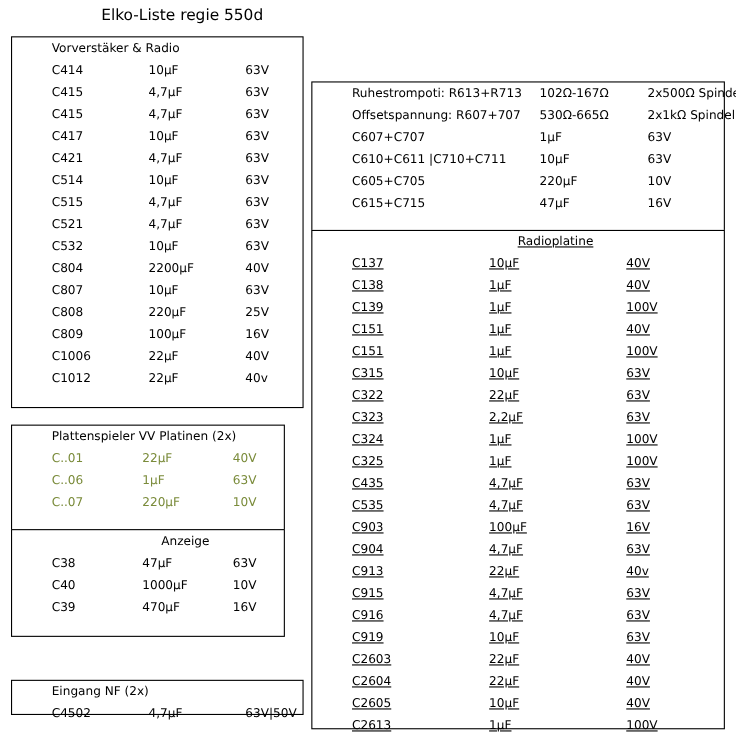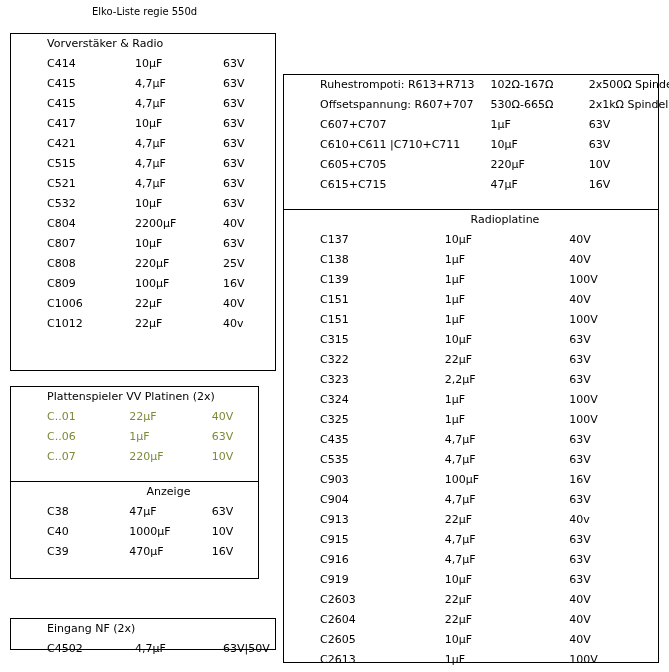--- a/index.html
+++ b/index.html
@@ -13,21 +13,21 @@
     position: relative;
     font-family: "DejaVu Sans", sans-serif;
     font-size: 11px;
     color: #000000;
     overflow: hidden;
   }
   .page-title {
     position: absolute;
     left: 92px;
     top: 6px;
-    font-size: 10px;
+    font-size: 14px;
     color: #000;
     white-space: nowrap;
   }
   .box {
     position: absolute;
     border: 1px solid #000000;
     box-sizing: border-box;
     background: #ffffff;
   }
   table.tbl {
@@ -67,21 +67,21 @@
   .rp-volt { width: 26%; }
 
   .green { color: #7a8b3a; }
 
   
   #box-vorverstaerker { left: 10px;  top: 33px;  width: 266px; height: 338px; }
   #box-plattenspieler { left: 10px;  top: 386px; width: 249px; height: 102px; }
   #box-anzeige        { left: 10px;  top: 481px; width: 249px; height: 98px; }
   #box-eingang        { left: 10px;  top: 618px; width: 266px; height: 32px; }
   #box-ruhestrom      { left: 283px; top: 74px;  width: 376px; height: 142px; }
-  #box-radioplatine   { left: 283px; top: 209px; width: 376px; height: 454px; }
+  #box-radioplatine   { left: 283px; top: 209px; width: 376px; height: 454px; text-decoration: underline; }
 </style>
 </head>
 <body>
 
 <div class="page-title">Elko-Liste regie 550d</div>
 
 <div class="box" id="box-vorverstaerker">
   <table class="tbl">
     <tbody>
       <tr class="hdr">
@@ -106,20 +106,25 @@
         <td class="c-ref">C417</td>
         <td class="c-val">10µF</td>
         <td class="c-volt">63V</td>
       </tr>
       <tr>
         <td class="c-ref">C421</td>
         <td class="c-val">4,7µF</td>
         <td class="c-volt">63V</td>
       </tr>
       <tr>
+        <td class="c-ref">C514</td>
+        <td class="c-val">10µF</td>
+        <td class="c-volt">63V</td>
+      </tr>
+      <tr>
         <td class="c-ref">C515</td>
         <td class="c-val">4,7µF</td>
         <td class="c-volt">63V</td>
       </tr>
       <tr>
         <td class="c-ref">C521</td>
         <td class="c-val">4,7µF</td>
         <td class="c-volt">63V</td>
       </tr>
       <tr>

